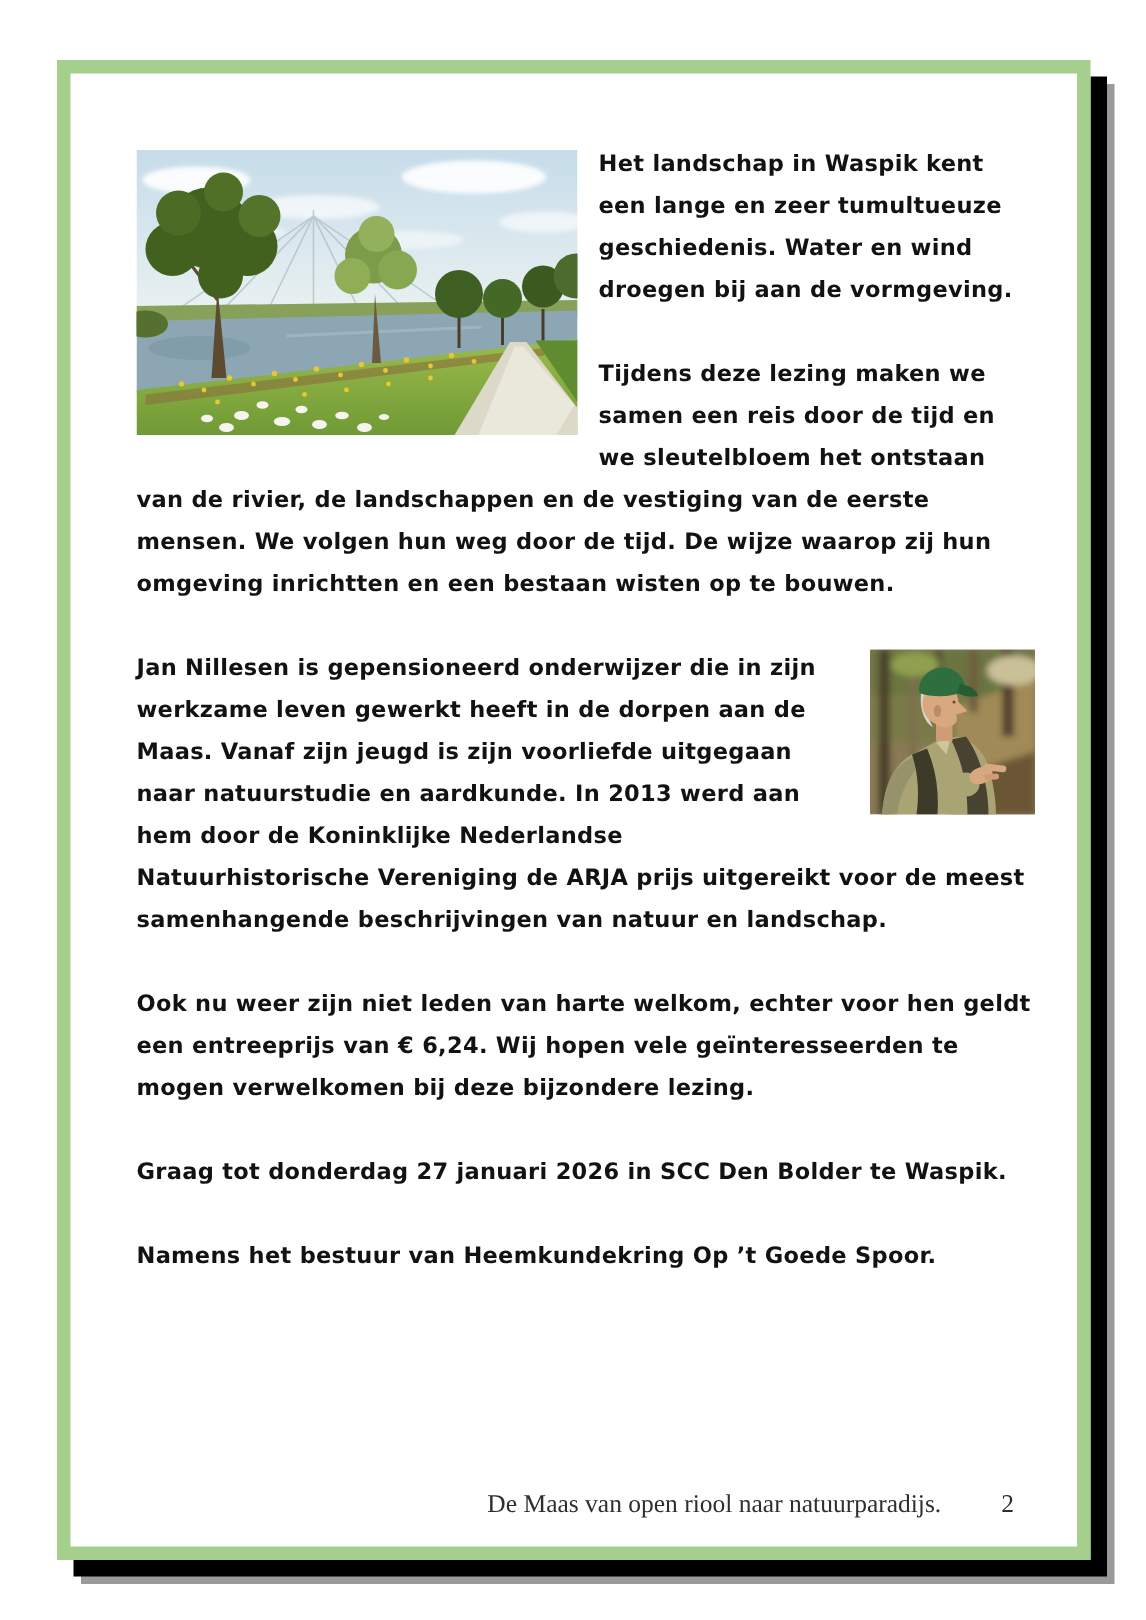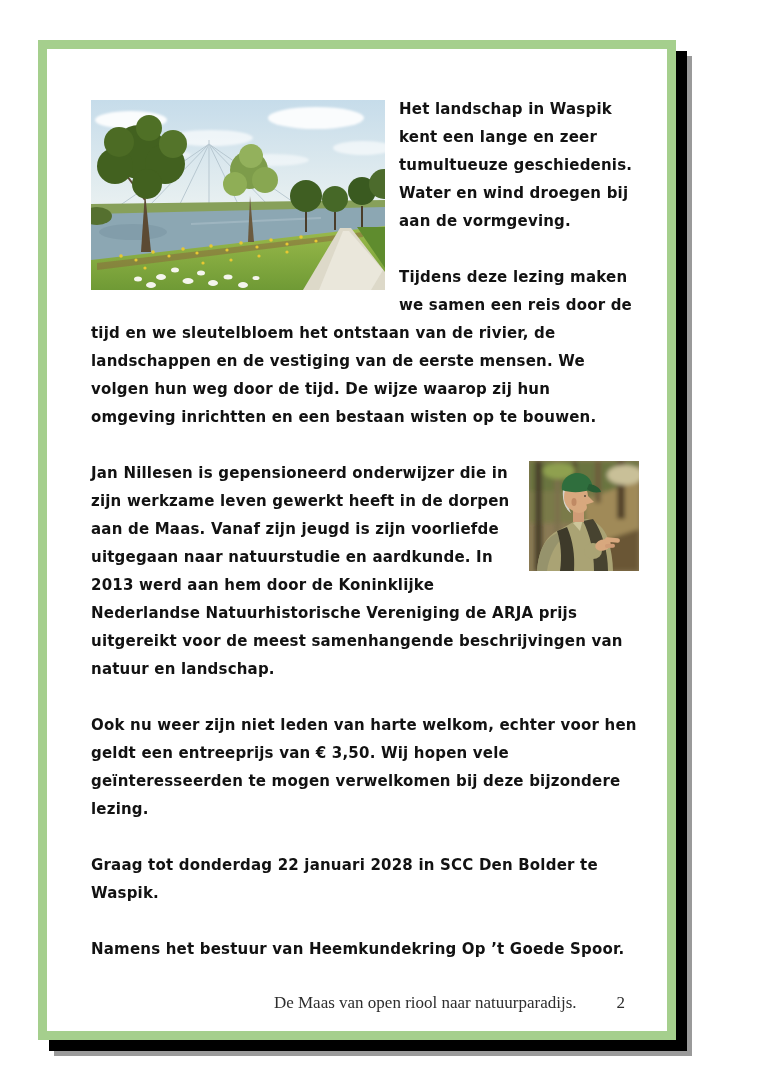--- a/index.html
+++ b/index.html
@@ -6,21 +6,21 @@
   body {
     width: 764px; height: 1080px;
     background: #ffffff;
     position: relative;
     font-family: "DejaVu Sans", sans-serif;
     overflow: hidden;
   }
   .page {
     position: absolute;
     left: 38px; top: 40px;
-    width: 638px; height: 1000px;
+    width: 689px; height: 1000px;
     box-sizing: border-box;
     background: #ffffff;
     border: 9px solid #a5cf8d;
     box-shadow: 11px 11px 0 0 #000000, 16px 16px 0 0 #9a9a9a;
   }
   .page-inner {
     height: 100%;
     box-sizing: border-box;
     padding: 46px 28px 18px 44px;
     display: flex;
@@ -232,22 +232,22 @@
               <ellipse cx="64" cy="90" rx="9" ry="8" fill="#aaa374"></ellipse>
               <ellipse cx="74" cy="84" rx="8" ry="5.5" fill="#d8a87e" transform="rotate(-18 74 84)"></ellipse>
               <rect x="76" y="76" width="15" height="4.5" rx="2.2" fill="#d8a87e" transform="rotate(6 76 78)"></rect>
               <rect x="76" y="83" width="10" height="4" rx="2" fill="#cf9c76" transform="rotate(-2 76 85)"></rect>
             </g>
           </g>
         </svg>
         <span>Jan Nillesen is gepensioneerd onderwijzer die in zijn werkzame leven gewerkt heeft in de dorpen aan de Maas. Vanaf zijn jeugd is zijn voorliefde uitgegaan naar natuurstudie en aardkunde. In 2013 werd aan hem door de Koninklijke Nederlandse Natuurhistorische Vereniging de ARJA prijs uitgereikt voor de meest samenhangende beschrijvingen van natuur en landschap.</span>
       </p>
 
-      <p class="body-text">Ook nu weer zijn niet leden van harte welkom, echter voor hen geldt een entreeprijs van € 3,50. Wij hopen vele geïnteresseerden te mogen verwelkomen bij deze bijzondere lezing.</p>
-      <p class="body-text">Graag tot donderdag 22 januari 2028 in SCC Den Bolder te Waspik.</p>
+      <p class="body-text">Ook nu weer zijn niet leden van harte welkom, echter voor hen geldt een entreeprijs van € 6,24. Wij hopen vele geïnteresseerden te mogen verwelkomen bij deze bijzondere lezing.</p>
+      <p class="body-text">Graag tot donderdag 27 januari 2026 in SCC Den Bolder te Waspik.</p>
       <p class="body-text">Namens het bestuur van Heemkundekring Op ’t Goede Spoor.</p>
     </div>
 
     <div class="footer">
       <span>De Maas van open riool naar natuurparadijs.</span>
       <span>2</span>
     </div>
   </div>
 </div>
 

